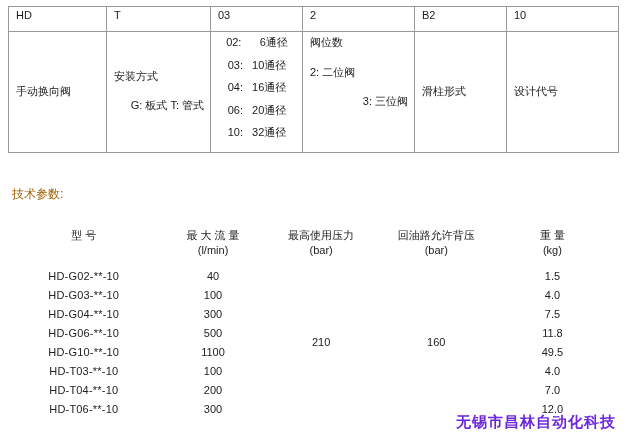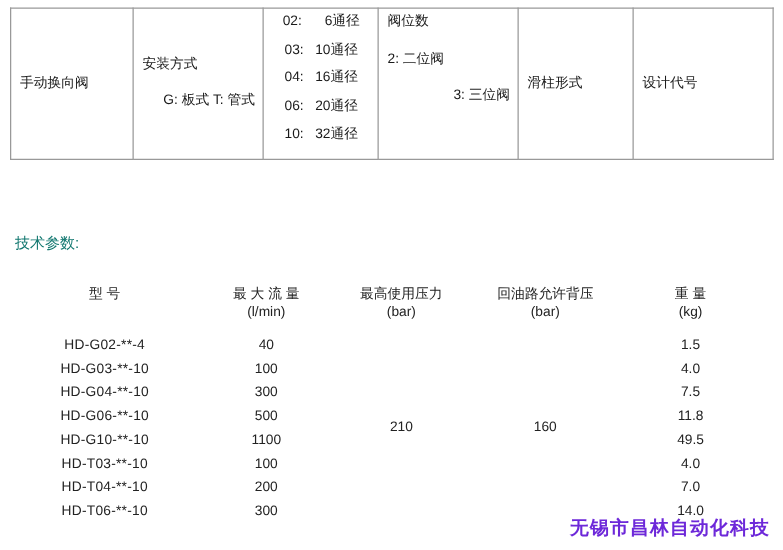--- a/index.html
+++ b/index.html
@@ -78,21 +78,21 @@
     white-space: nowrap;
   }
   .block-line:last-child { margin-bottom: 0; text-align: right; }
 
   
   .tech-title {
     position: absolute;
     left: 12px;
     top: 186px;
     font-size: 12px;
-    color: #0f766e;
+    color: #a16207;
   }
 
   .params {
     position: absolute;
     left: 8px;
     top: 228px;
     width: 600px;
     border-collapse: collapse;
     table-layout: fixed;
   }
@@ -145,20 +145,28 @@
 <table class="code-table">
   <colgroup>
     <col class="col1">
       <col class="col2">
       <col class="col3">
     <col class="col4">
       <col class="col5">
       <col class="col6">
   </colgroup>
   <tbody>
+    <tr class="head">
+      <td>HD</td>
+      <td>T</td>
+      <td>03</td>
+      <td>2</td>
+      <td>B2</td>
+      <td>10</td>
+    </tr>
     <tr class="body">
       <td class="vcenter-cell">
         <div class="vcenter-inner">
           <div class="stack-line">手动换向阀</div>
         </div>
       </td>
       <td class="vcenter-cell">
         <div class="vcenter-inner">
           <div class="block-line">安装方式</div>
           <div class="block-line">G: 板式  T: 管式</div>
@@ -219,21 +227,21 @@
         <div>(bar)</div>
       </th>
       <th>
         <div>重  量</div>
         <div>(kg)</div>
       </th>
     </tr>
   </thead>
   <tbody>
     <tr>
-      <td class="model">HD-G02-**-4</td>
+      <td class="model">HD-G02-**-10</td>
       <td>40</td>
       <td class="merge-cell red" rowspan="8">210</td>
       <td class="merge-cell red" rowspan="8">160</td>
       <td>1.5</td>
     </tr>
     <tr>
       <td class="model">HD-G03-**-10</td>
       <td>100</td>
       <td>4.0</td>
     </tr>
@@ -258,18 +266,18 @@
       <td class="red">4.0</td>
     </tr>
     <tr>
       <td class="model">HD-T04-**-10</td>
       <td>200</td>
       <td>7.0</td>
     </tr>
     <tr>
       <td class="model">HD-T06-**-10</td>
       <td>300</td>
-      <td>14.0</td>
+      <td>12.0</td>
     </tr>
   </tbody>
 </table>
 
 <div class="wm">无锡市昌林自动化科技</div>
 
 </body></html>

